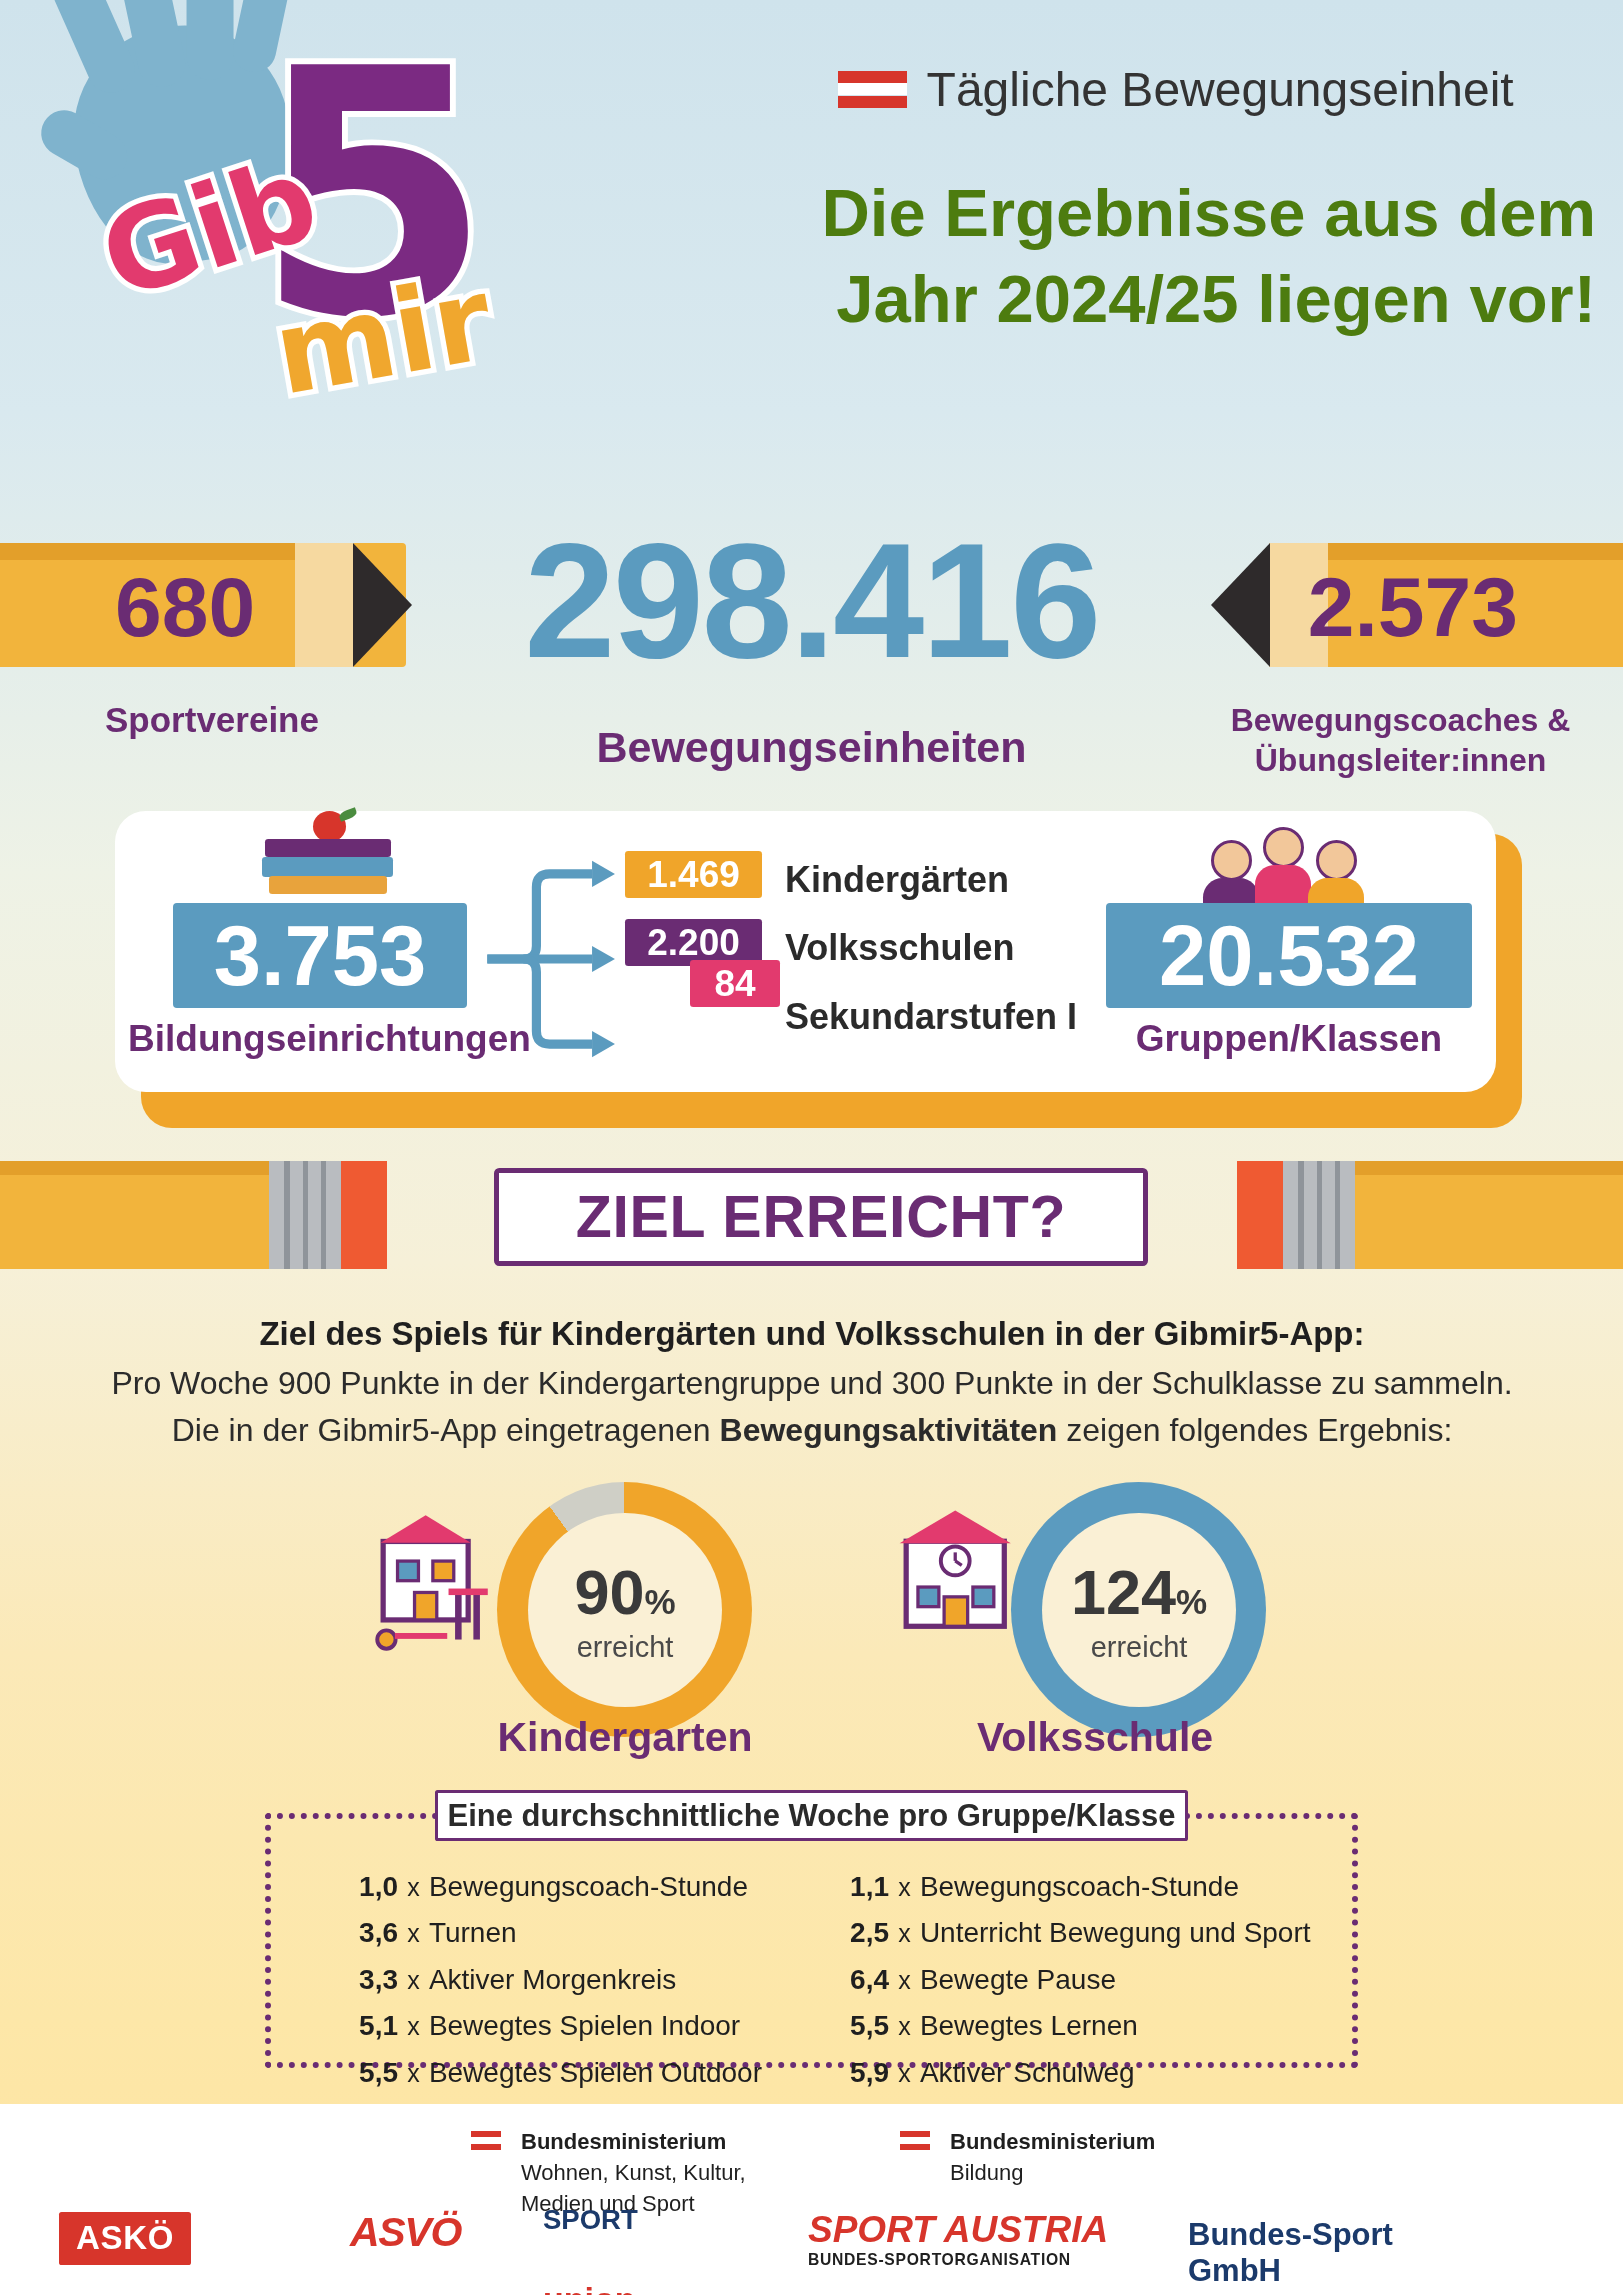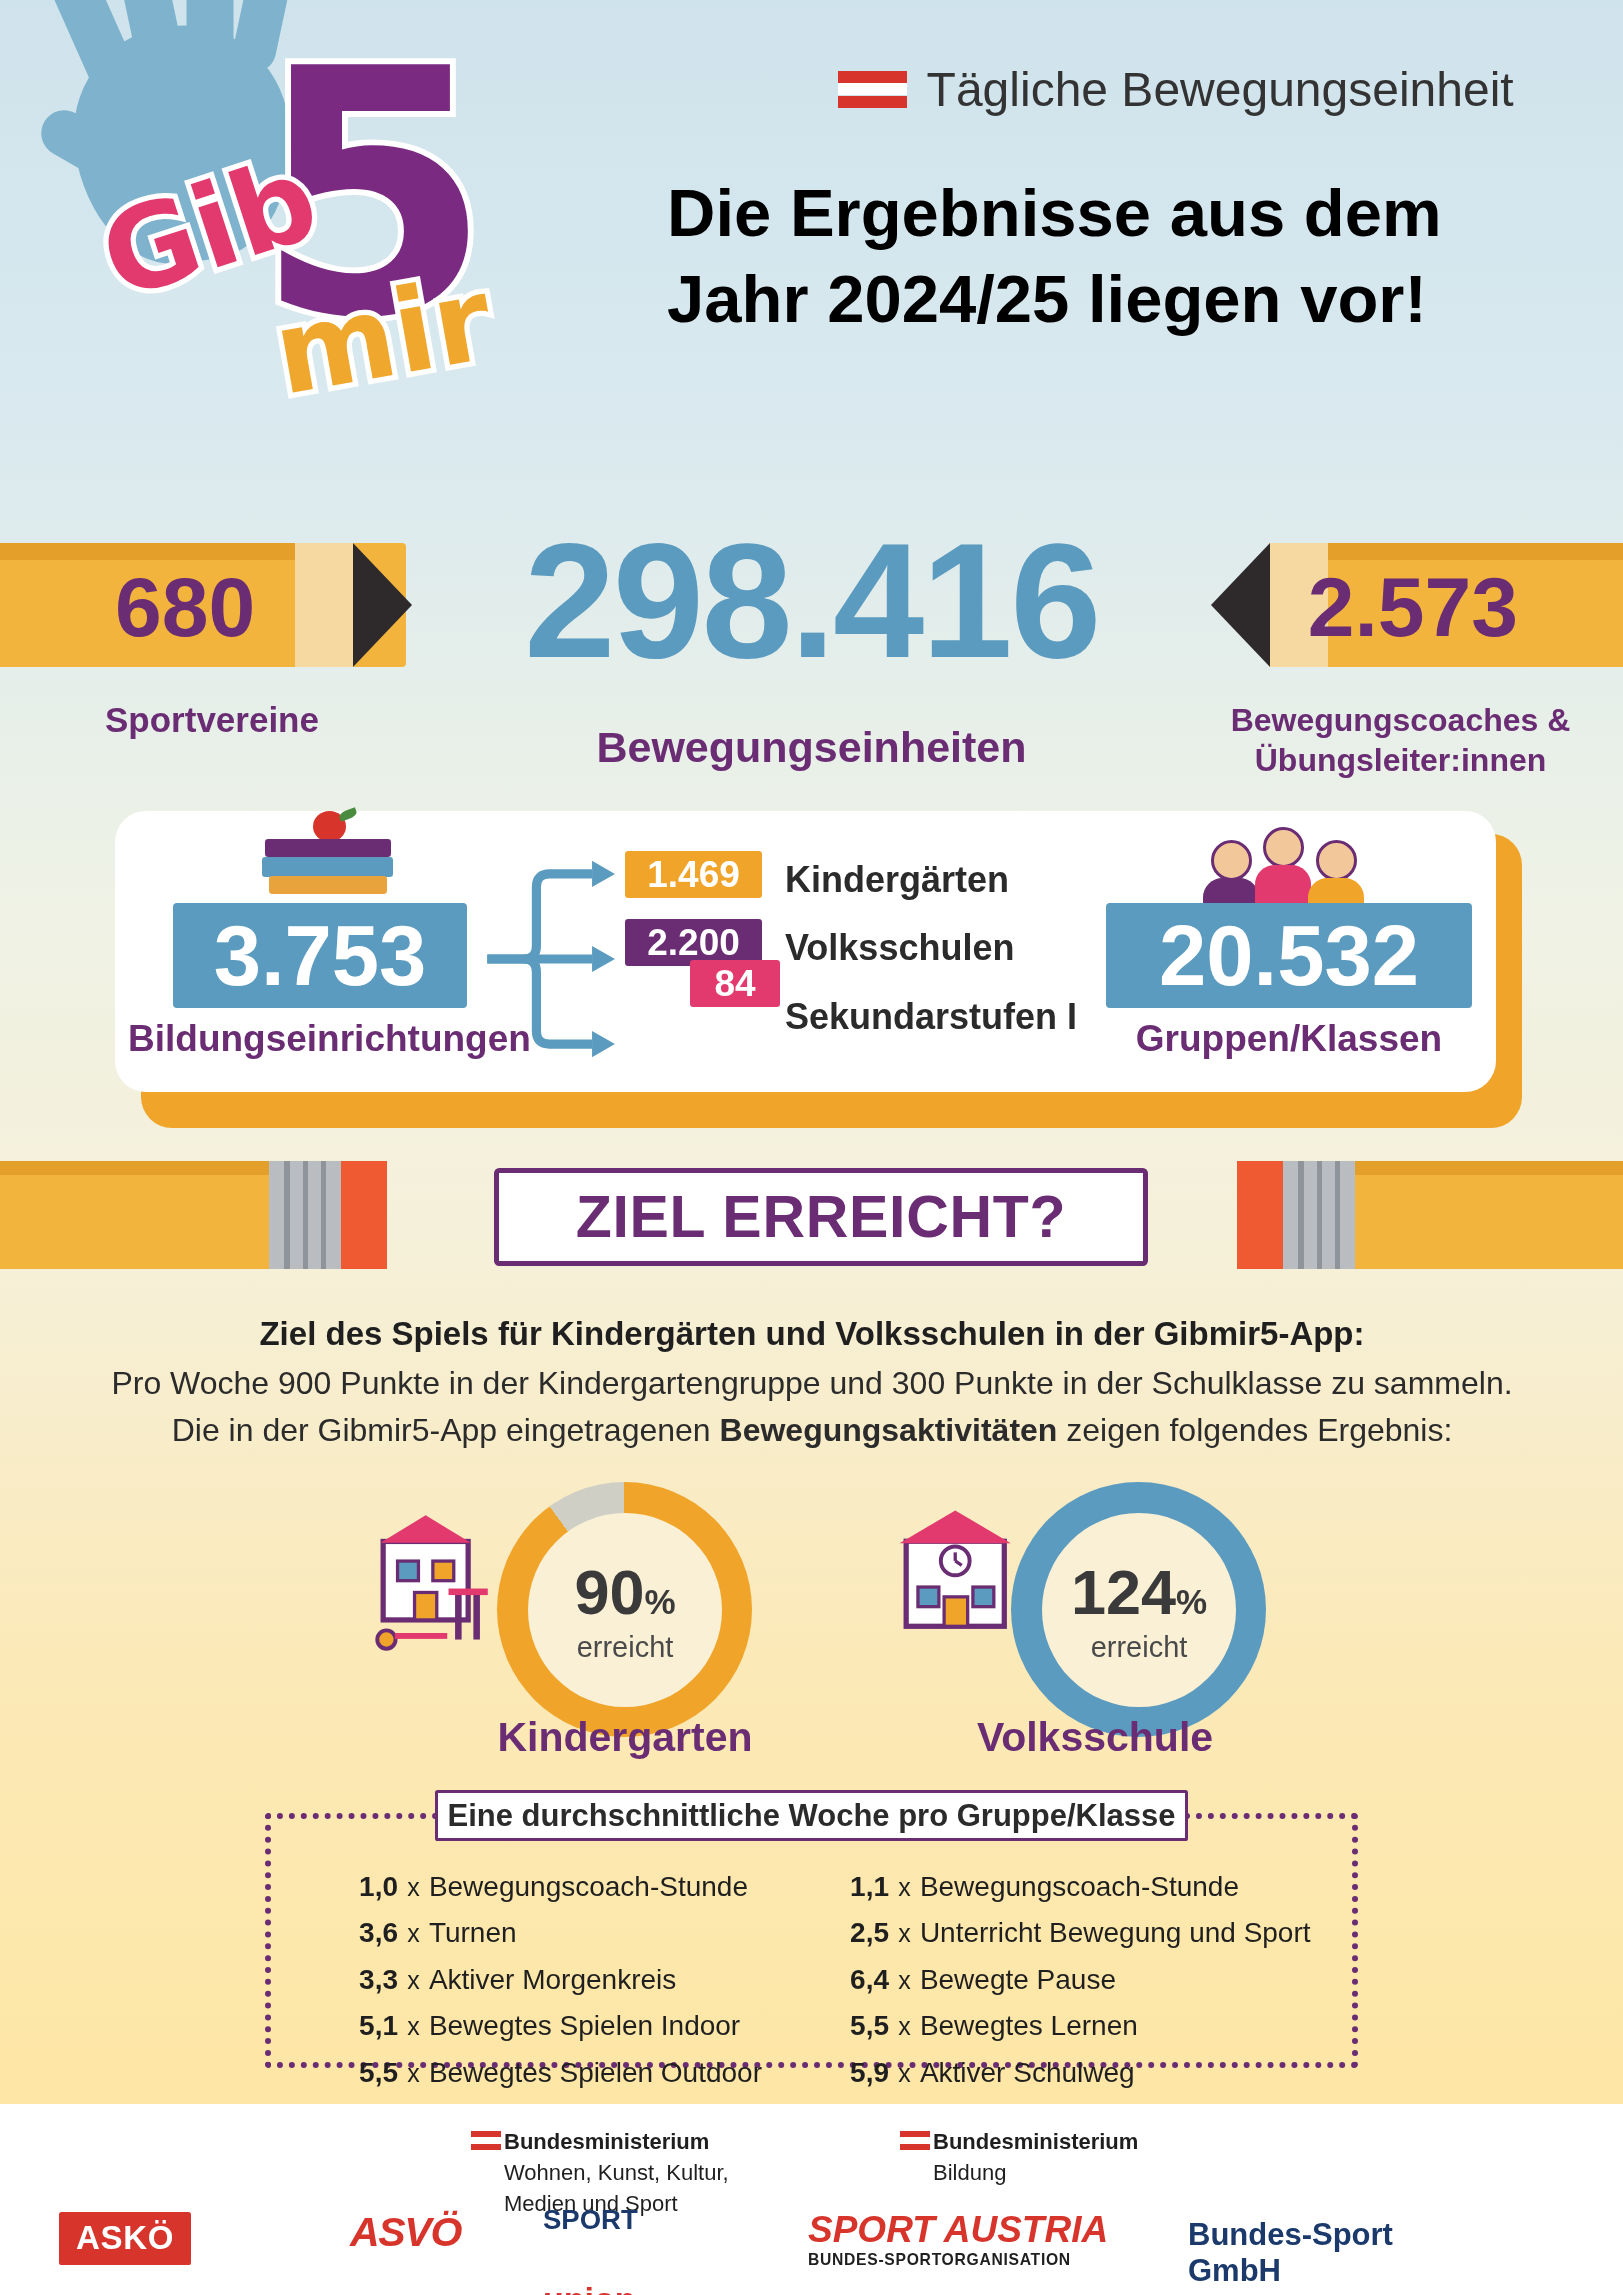--- a/index.html
+++ b/index.html
@@ -57,21 +57,21 @@
   .tagline { position:absolute; left:838px; top:62px; display:flex; align-items:center; gap:19.6px; }
   .at-flag { width:69px; height:38px; position:relative; }
   .at-flag i { position:absolute; left:0; width:69px; height:12.4px; background:#d7352b; }
   .at-flag i:nth-child(1){ top:0; }
   .at-flag i:nth-child(2){ top:12.4px; background:#ffffff; }
   .at-flag i:nth-child(3){ top:25px; }
   .tagline-text { font-size:48px; color:#333333; font-family:"Liberation Sans", sans-serif; }
 
   .headline {
     position:absolute; left:667px; top:170px; width:929px;
-    font-size:67px; font-weight:bold; color:#000000; line-height:1.28; text-align:left;
+    font-size:67px; font-weight:bold; color:#4d7c0f; line-height:1.28; text-align:right;
   }
 
   
   #row-numbers { position:absolute; left:0; top:504px; width:1623px; height:281px; }
 
   .pencil-left {
     position:absolute; left:-13px; top:39px; width:419px; height:124px;
     background:#f2b43c; border-radius:3.9px;
   }
   .pencil-left .body { position:absolute; left:0; top:0; width:308px; height:124px; background:#f2b43c; }
@@ -197,21 +197,21 @@
     display:flex; align-items:center; justify-content:center;
     font-size:31px; font-weight:bold; color:#2b2b2b;
   }
   .week-col { position:absolute; top:1871px; }
   .week-row { display:flex; align-items:baseline; gap:9.2px; margin-bottom:14.4px; font-size:28px; color:#1f1f1f; }
   .week-row .v { font-weight:bold; width:51px; text-align:right; }
   .week-row .x { font-size:25px; }
 
   
   #footer-white { position:absolute; left:0; top:2104px; width:1623px; height:192px; background:#ffffff; }
-  .min-block { position:absolute; display:flex; gap:3px; }
+  .min-block { position:absolute; display:flex; gap:20px; }
   .min-flag { width:30px; height:19.6px; position:relative; margin-top:3.9px; }
   .min-flag i { position:absolute; left:0; width:30px; height:6.5px; background:#d7352b; }
   .min-flag i:nth-child(2){ top:6.5px; background:#fff; }
   .min-flag i:nth-child(3){ top:13px; }
   .min-text { font-size:22px; color:#1f1f1f; line-height:1.4; }
   .min-text b { font-weight:bold; }
 
   .logo-row { position:absolute; left:0; top:2205px; width:1442px; height:79px; }
   .lg { position:absolute; display:flex; align-items:center; }
   .lg-asko { left:59px; top:6.5px; background:#d7352b; color:#fff; font-weight:bold; font-size:33px; padding:7.9px 17px; border-radius:2.6px; letter-spacing:0.7px; }

